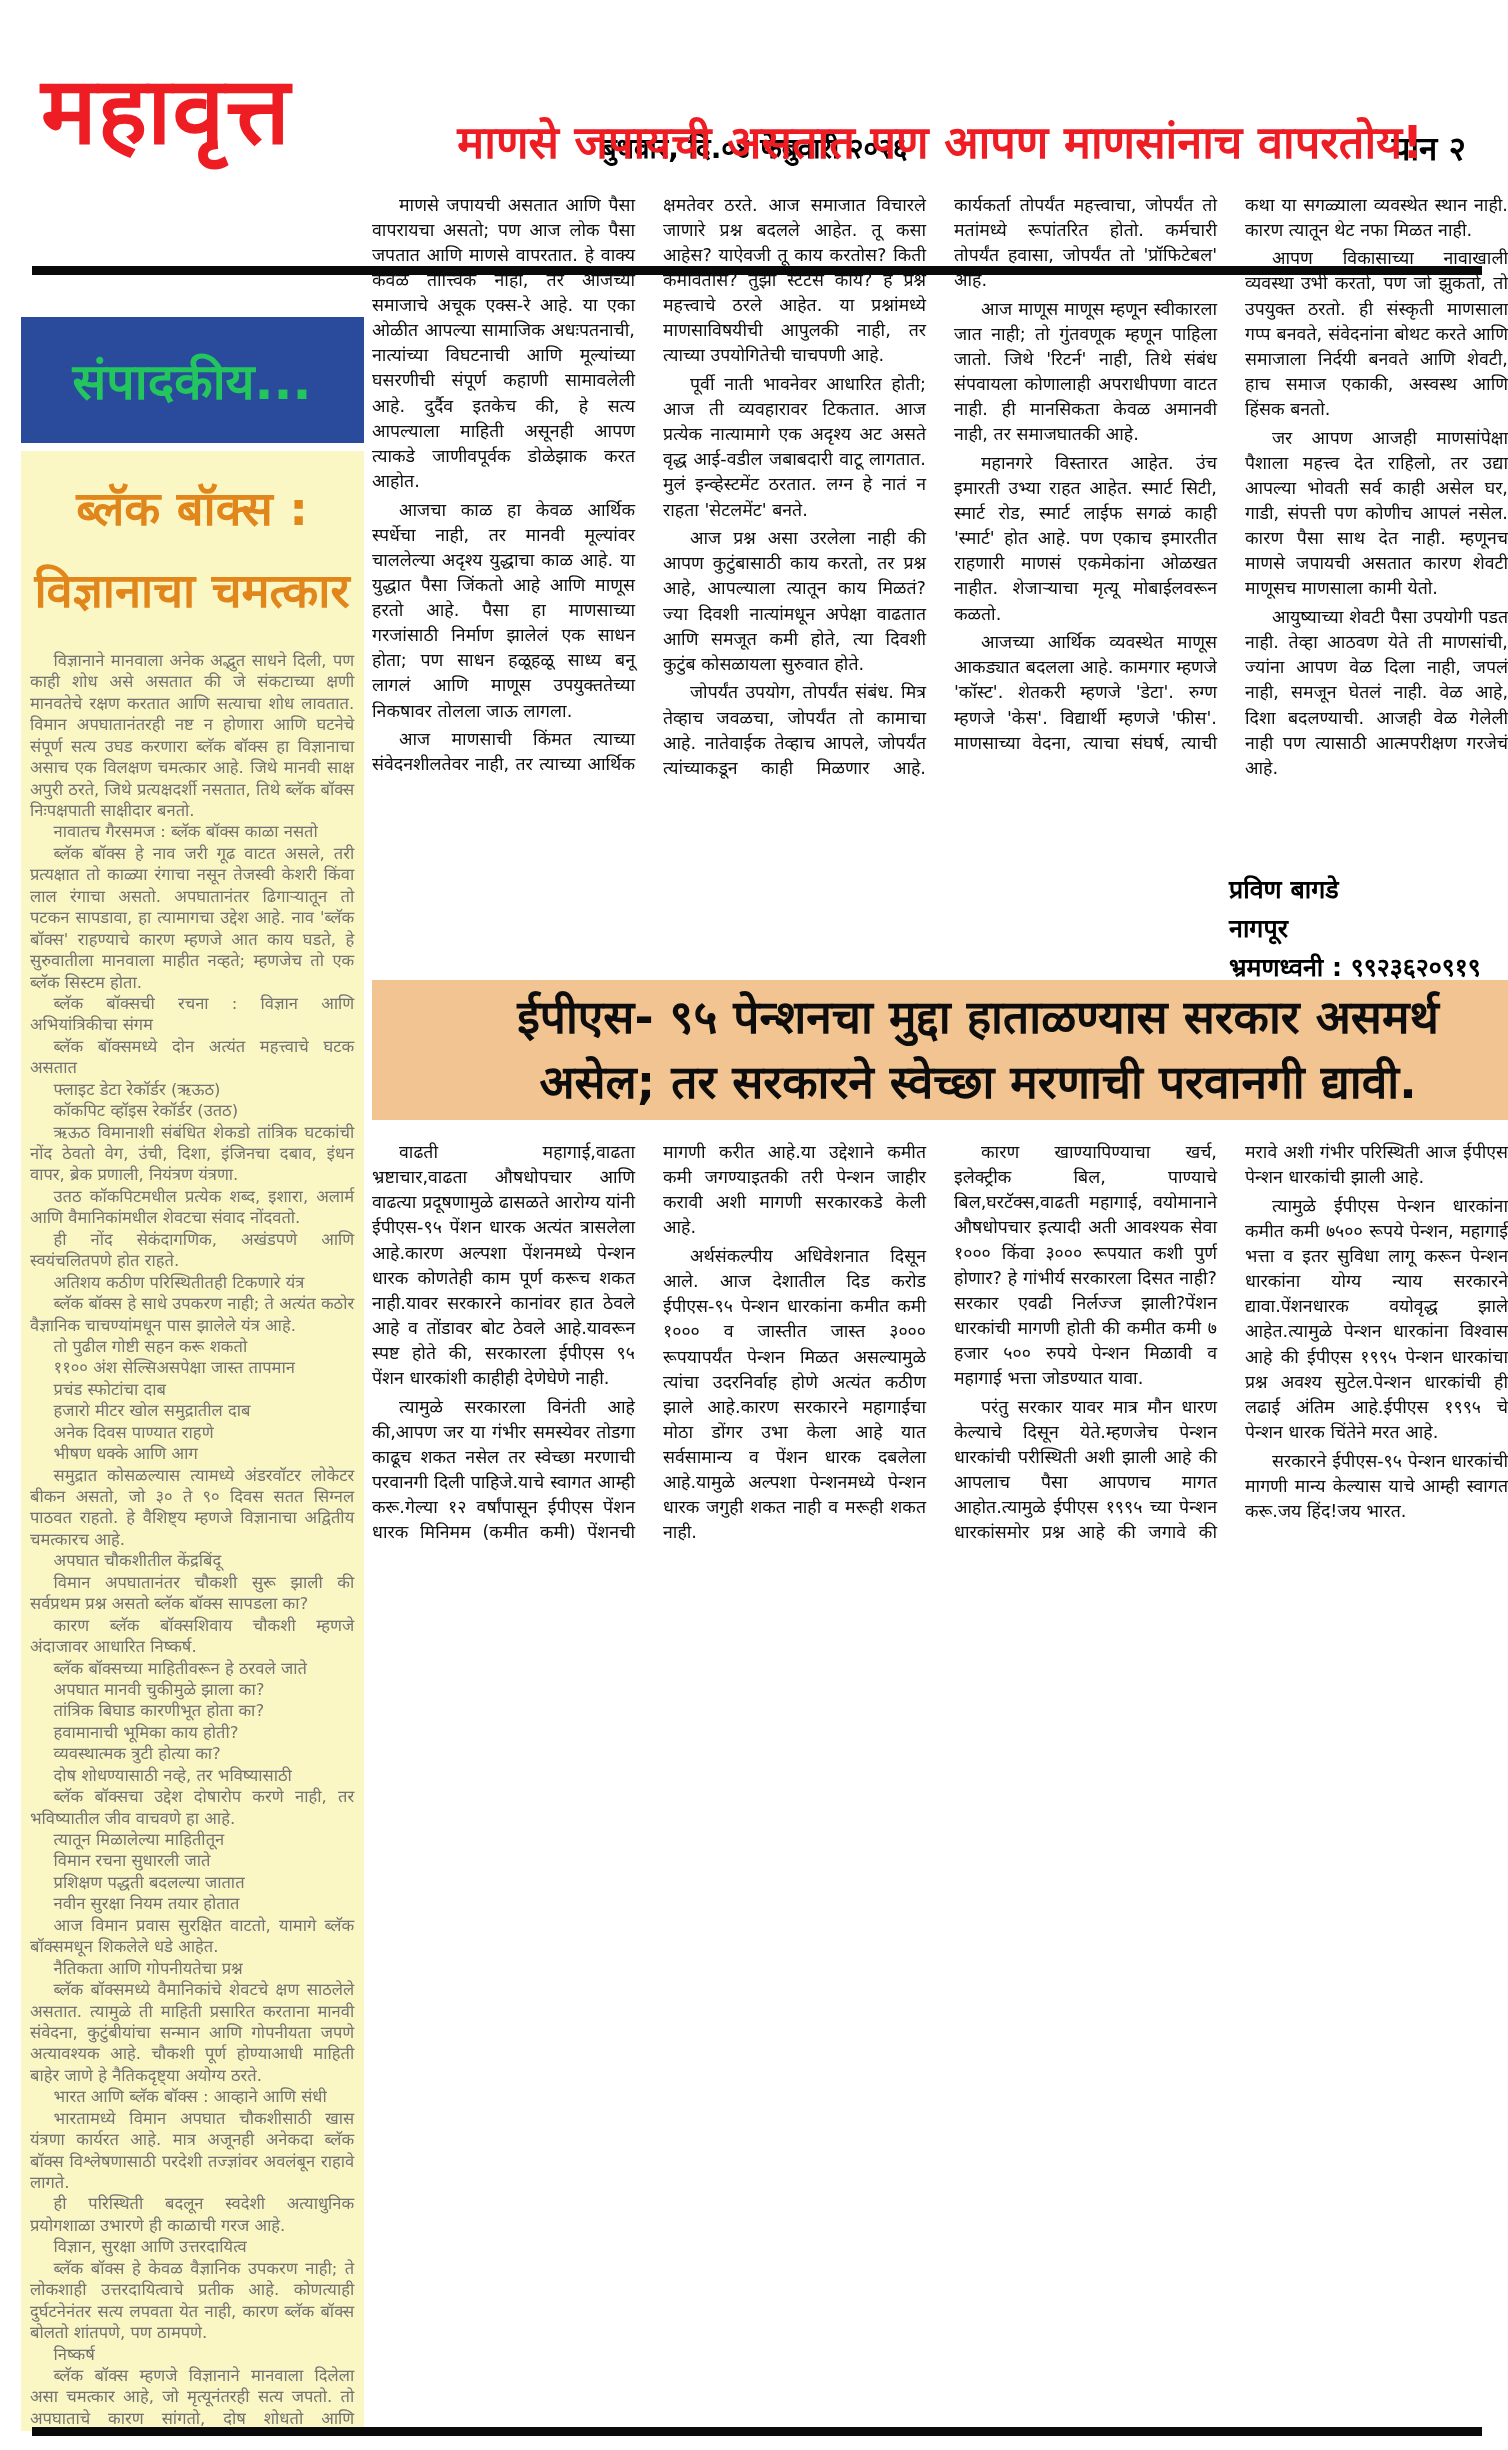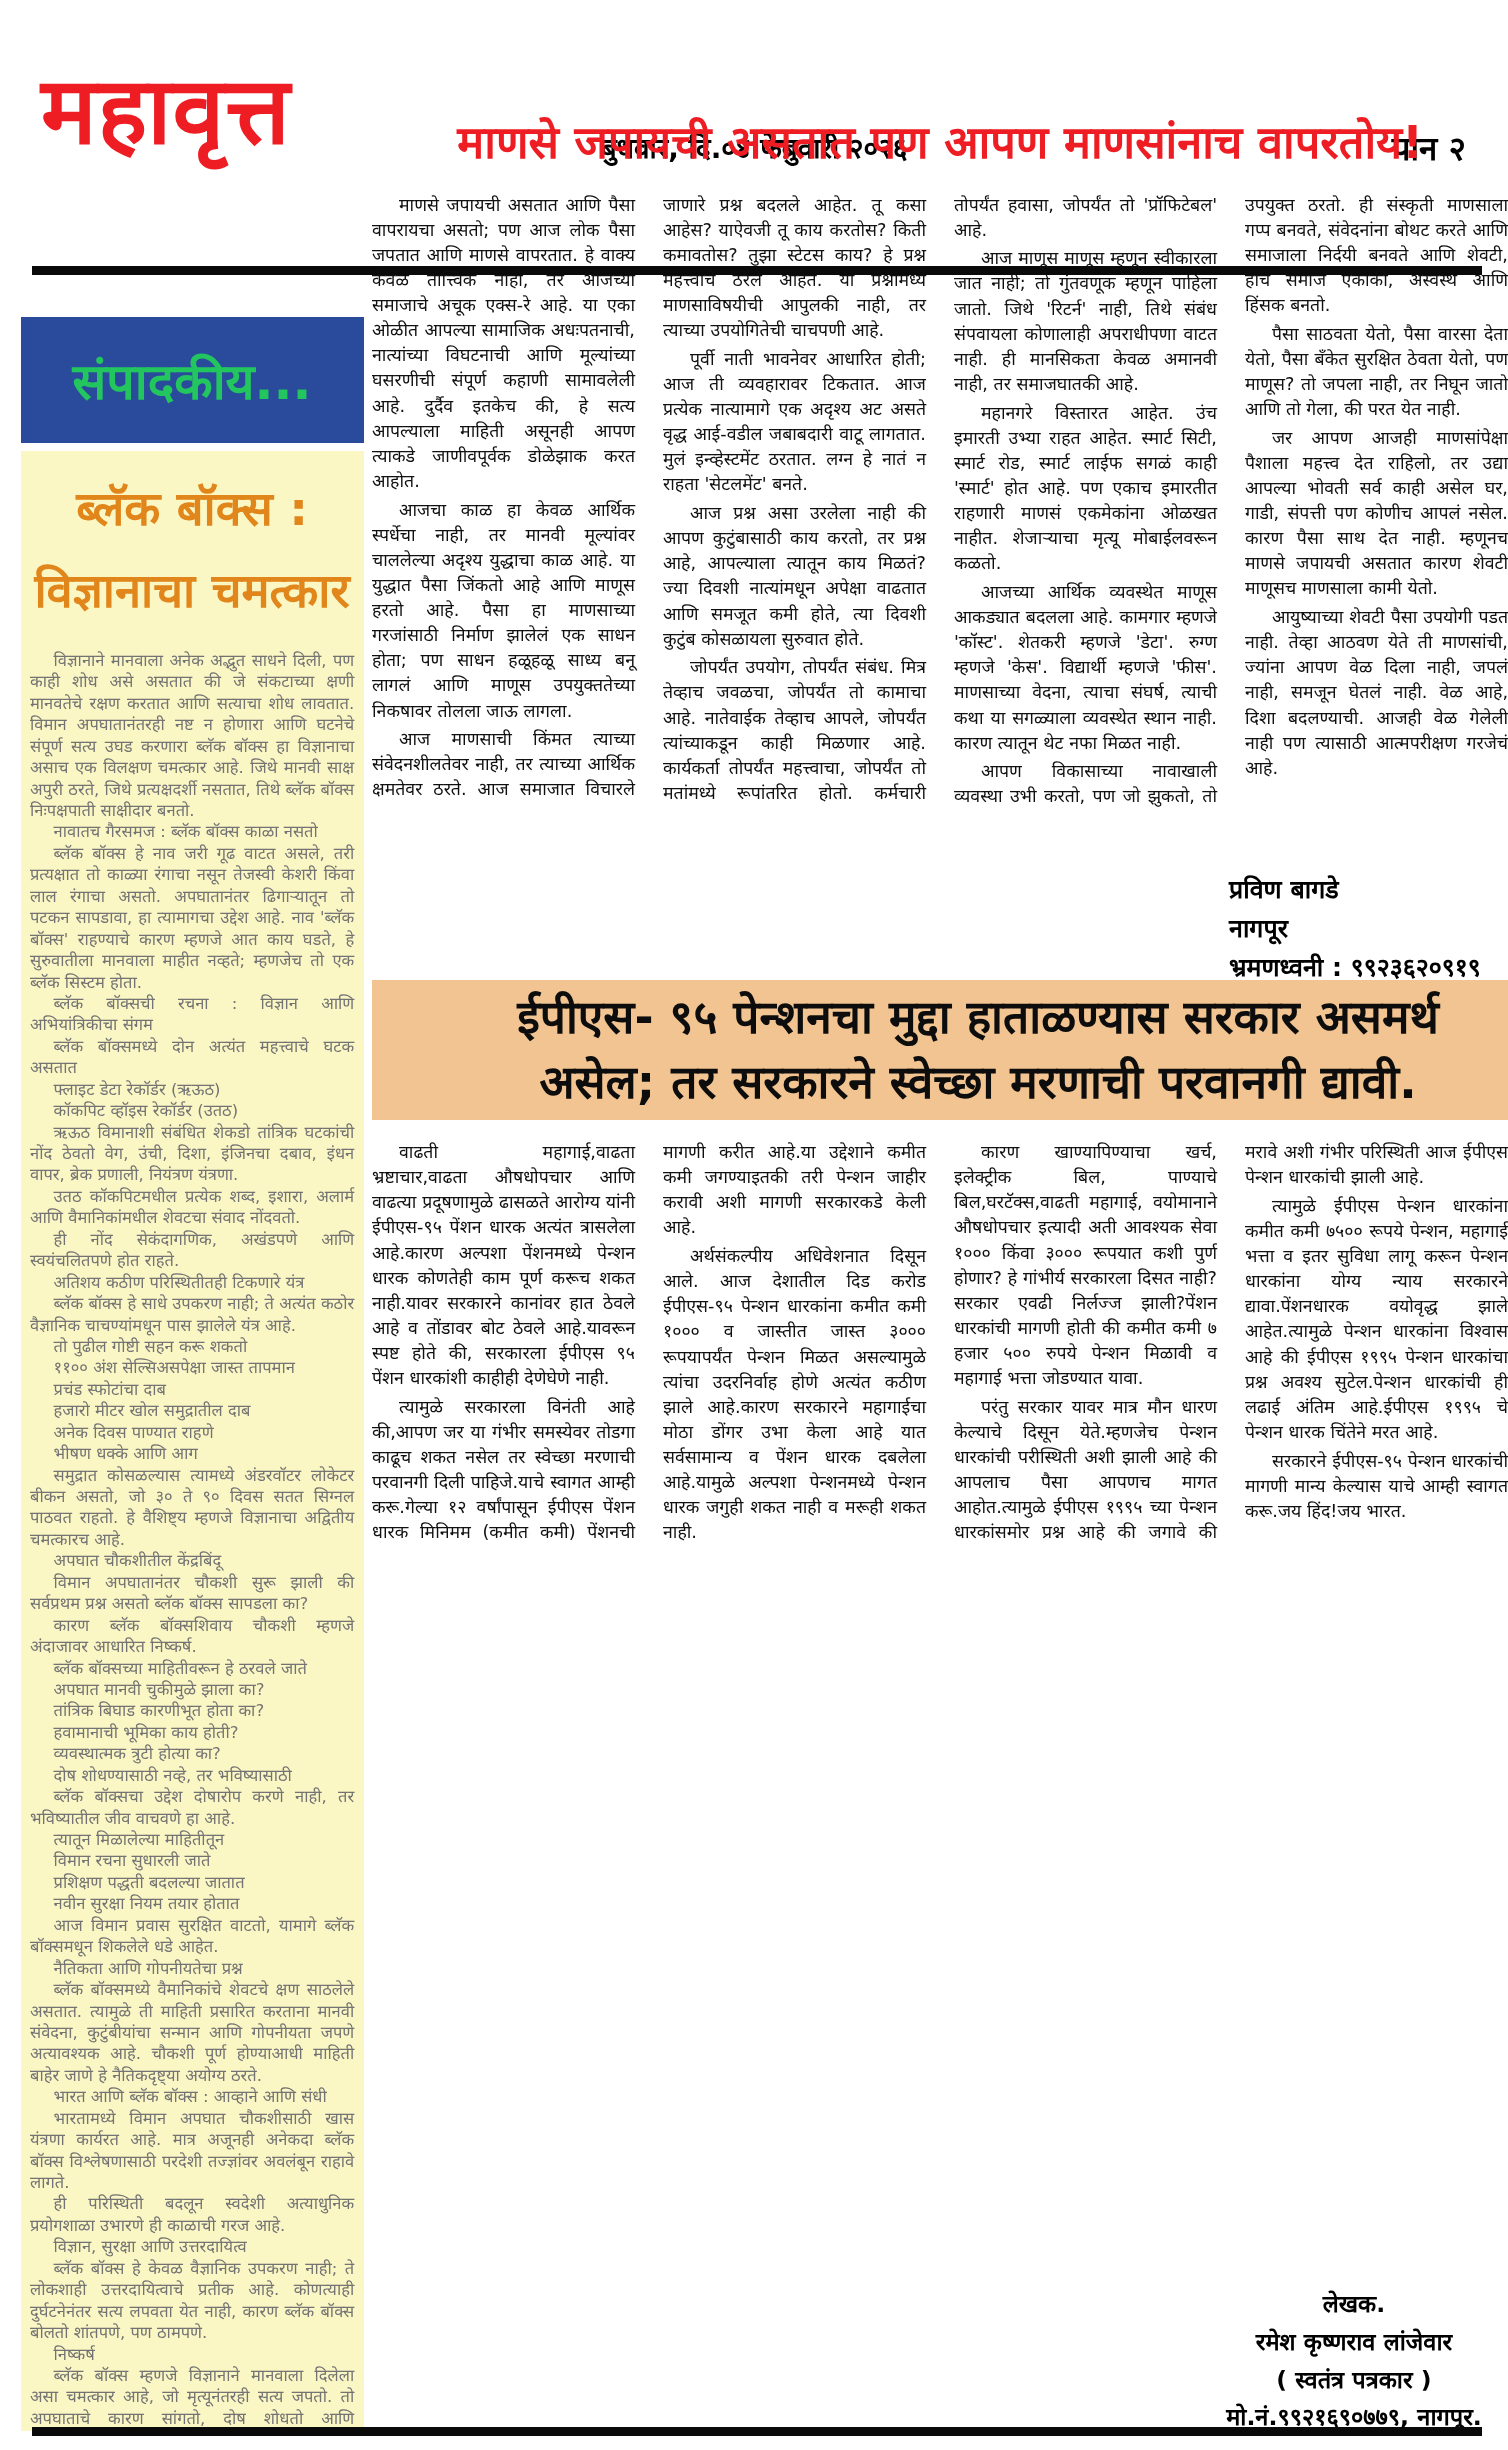--- a/index.html
+++ b/index.html
@@ -111,21 +111,20 @@
         <p>माणसे जपायची असतात आणि पैसा वापरायचा असतो; पण आज लोक पैसा जपतात आणि माणसे वापरतात. हे वाक्य केवळ तात्त्विक नाही, तर आजच्या समाजाचे अचूक एक्स-रे आहे. या एका ओळीत आपल्या सामाजिक अधःपतनाची, नात्यांच्या विघटनाची आणि मूल्यांच्या घसरणीची संपूर्ण कहाणी सामावलेली आहे. दुर्दैव इतकेच की, हे सत्य आपल्याला माहिती असूनही आपण त्याकडे जाणीवपूर्वक डोळेझाक करत आहोत.</p>
         <p>आजचा काळ हा केवळ आर्थिक स्पर्धेचा नाही, तर मानवी मूल्यांवर चाललेल्या अदृश्य युद्धाचा काळ आहे. या युद्धात पैसा जिंकतो आहे आणि माणूस हरतो आहे. पैसा हा माणसाच्या गरजांसाठी निर्माण झालेलं एक साधन होता; पण साधन हळूहळू साध्य बनू लागलं आणि माणूस उपयुक्ततेच्या निकषावर तोलला जाऊ लागला.</p>
         <p>आज माणसाची किंमत त्याच्या संवेदनशीलतेवर नाही, तर त्याच्या आर्थिक क्षमतेवर ठरते. आज समाजात विचारले जाणारे प्रश्न बदलले आहेत. तू कसा आहेस? याऐवजी तू काय करतोस? किती कमावतोस? तुझा स्टेटस काय? हे प्रश्न महत्त्वाचे ठरले आहेत. या प्रश्नांमध्ये माणसाविषयीची आपुलकी नाही, तर त्याच्या उपयोगितेची चाचपणी आहे.</p>
         <p>पूर्वी नाती भावनेवर आधारित होती; आज ती व्यवहारावर टिकतात. आज प्रत्येक नात्यामागे एक अदृश्य अट असते  वृद्ध आई-वडील जबाबदारी वाटू लागतात. मुलं इन्व्हेस्टमेंट ठरतात. लग्न हे नातं न राहता 'सेटलमेंट' बनते.</p>
         <p>आज प्रश्न असा उरलेला नाही की आपण कुटुंबासाठी काय करतो, तर प्रश्न आहे, आपल्याला त्यातून काय मिळतं? ज्या दिवशी नात्यांमधून अपेक्षा वाढतात आणि समजूत कमी होते, त्या दिवशी कुटुंब कोसळायला सुरुवात होते.</p>
         <p>जोपर्यंत उपयोग, तोपर्यंत संबंध. मित्र तेव्हाच जवळचा, जोपर्यंत तो कामाचा आहे. नातेवाईक तेव्हाच आपले, जोपर्यंत त्यांच्याकडून काही मिळणार आहे. कार्यकर्ता तोपर्यंत महत्त्वाचा, जोपर्यंत तो मतांमध्ये रूपांतरित होतो. कर्मचारी तोपर्यंत हवासा, जोपर्यंत तो 'प्रॉफिटेबल' आहे.</p>
         <p>आज माणूस माणूस म्हणून स्वीकारला जात नाही; तो गुंतवणूक म्हणून पाहिला जातो. जिथे 'रिटर्न' नाही, तिथे संबंध संपवायला कोणालाही अपराधीपणा वाटत नाही. ही मानसिकता केवळ अमानवी नाही, तर समाजघातकी आहे.</p>
         <p>महानगरे विस्तारत आहेत. उंच इमारती उभ्या राहत आहेत. स्मार्ट सिटी, स्मार्ट रोड, स्मार्ट लाईफ सगळं काही 'स्मार्ट' होत आहे. पण एकाच इमारतीत राहणारी माणसं एकमेकांना ओळखत नाहीत. शेजाऱ्याचा मृत्यू मोबाईलवरून कळतो.</p>
         <p>आजच्या आर्थिक व्यवस्थेत माणूस आकड्यात बदलला आहे. कामगार म्हणजे 'कॉस्ट'. शेतकरी म्हणजे 'डेटा'. रुग्ण म्हणजे 'केस'. विद्यार्थी म्हणजे 'फीस'. माणसाच्या वेदना, त्याचा संघर्ष, त्याची कथा  या सगळ्याला व्यवस्थेत स्थान नाही. कारण त्यातून थेट नफा मिळत नाही.</p>
         <p>आपण विकासाच्या नावाखाली व्यवस्था उभी करतो, पण जो झुकतो, तो उपयुक्त ठरतो. ही संस्कृती माणसाला गप्प बनवते, संवेदनांना बोथट करते आणि समाजाला निर्दयी बनवते आणि शेवटी, हाच समाज एकाकी, अस्वस्थ आणि हिंसक बनतो.</p>
-        <p>पैसा साठवता येतो, पैसा वारसा देता येतो, पैसा बँकेत सुरक्षित ठेवता येतो, पण माणूस? तो जपला नाही, तर निघून जातो आणि तो गेला, की परत येत नाही.</p>
         <p>जर आपण आजही माणसांपेक्षा पैशाला महत्त्व देत राहिलो, तर उद्या आपल्या भोवती सर्व काही असेल  घर, गाडी, संपत्ती पण कोणीच आपलं नसेल. कारण पैसा साथ देत नाही. म्हणूनच माणसे जपायची असतात कारण शेवटी माणूसच माणसाला कामी येतो.</p>
         <p>आयुष्याच्या शेवटी पैसा उपयोगी पडत नाही. तेव्हा आठवण येते ती माणसांची, ज्यांना आपण वेळ दिला नाही, जपलं नाही, समजून घेतलं नाही. वेळ आहे, दिशा बदलण्याची. आजही वेळ गेलेली नाही पण त्यासाठी आत्मपरीक्षण गरजेचं आहे.</p>
       </div>
   </div>
   <div class="byline1">
     <div>प्रविण बागडे</div>
     <div>नागपूर</div>
     <div>भ्रमणध्वनी : ९९२३६२०९१९</div>
   </div>
 
@@ -138,22 +137,16 @@
     <div class="a2-cols">
         <p>वाढती महागाई,वाढता भ्रष्टाचार,वाढता औषधोपचार आणि वाढत्या प्रदूषणामुळे ढासळते आरोग्य यांनी ईपीएस-९५ पेंशन धारक अत्यंत त्रासलेला आहे.कारण अल्पशा पेंशनमध्ये पेन्शन धारक कोणतेही काम पूर्ण करूच शकत नाही.यावर सरकारने कानांवर हात ठेवले आहे व तोंडावर बोट ठेवले आहे.यावरून स्पष्ट होते की, सरकारला ईपीएस ९५ पेंशन धारकांशी काहीही देणेघेणे नाही.</p>
         <p>त्यामुळे सरकारला विनंती आहे की,आपण जर या गंभीर समस्येवर तोडगा काढूच शकत नसेल तर स्वेच्छा मरणाची परवानगी दिली पाहिजे.याचे स्वागत आम्ही करू.गेल्या १२ वर्षांपासून ईपीएस पेंशन धारक मिनिमम (कमीत कमी) पेंशनची मागणी करीत आहे.या उद्देशाने कमीत कमी जगण्याइतकी तरी पेन्शन जाहीर करावी अशी मागणी सरकारकडे केली आहे.</p>
         <p>अर्थसंकल्पीय अधिवेशनात दिसून आले. आज देशातील दिड करोड ईपीएस-९५ पेन्शन धारकांना कमीत कमी १००० व जास्तीत जास्त ३००० रूपयापर्यंत पेन्शन मिळत असल्यामुळे त्यांचा उदरनिर्वाह होणे अत्यंत कठीण झाले आहे.कारण सरकारने महागाईचा मोठा डोंगर उभा केला आहे यात सर्वसामान्य व पेंशन धारक दबलेला आहे.यामुळे अल्पशा पेन्शनमध्ये पेन्शन धारक जगुही शकत नाही व मरूही शकत नाही.</p>
         <p>कारण खाण्यापिण्याचा खर्च, इलेक्ट्रीक बिल, पाण्याचे बिल,घरटॅक्स,वाढती महागाई, वयोमानाने औषधोपचार इत्यादी अती आवश्यक सेवा १००० किंवा ३००० रूपयात कशी पुर्ण होणार? हे गांभीर्य सरकारला दिसत नाही? सरकार एवढी निर्लज्ज झाली?पेंशन धारकांची मागणी होती की कमीत कमी ७ हजार ५०० रुपये पेन्शन मिळावी व महागाई भत्ता जोडण्यात यावा.</p>
         <p>परंतु सरकार यावर मात्र मौन धारण केल्याचे दिसून येते.म्हणजेच पेन्शन धारकांची परीस्थिती अशी झाली आहे की आपलाच पैसा आपणच मागत आहोत.त्यामुळे ईपीएस १९९५ च्या पेन्शन धारकांसमोर प्रश्न आहे की जगावे की मरावे अशी गंभीर परिस्थिती आज ईपीएस पेन्शन धारकांची झाली आहे.</p>
         <p>त्यामुळे ईपीएस पेन्शन धारकांना कमीत कमी ७५०० रूपये पेन्शन, महागाई भत्ता व इतर सुविधा लागू करून पेन्शन धारकांना योग्य न्याय सरकारने द्यावा.पेंशनधारक वयोवृद्ध झाले आहेत.त्यामुळे पेन्शन धारकांना विश्वास आहे की ईपीएस १९९५ पेन्शन धारकांचा प्रश्न अवश्य सुटेल.पेन्शन धारकांची ही लढाई अंतिम आहे.ईपीएस १९९५ चे पेन्शन धारक चिंतेने मरत आहे.</p>
         <p>सरकारने ईपीएस-९५ पेन्शन धारकांची मागणी मान्य केल्यास याचे आम्ही स्वागत करू.जय हिंद!जय भारत.</p>
       </div>
   </div>
-  <div class="byline2">
-    <div>लेखक.</div>
-    <div>रमेश कृष्णराव लांजेवार</div>
-    <div>( स्वतंत्र पत्रकार )</div>
-    <div>मो.नं.९९२१६९०७७९, नागपूर.</div>
-  </div>
 
   <div class="hrule bottom"></div>
 </div>
 
 
 </body></html>

